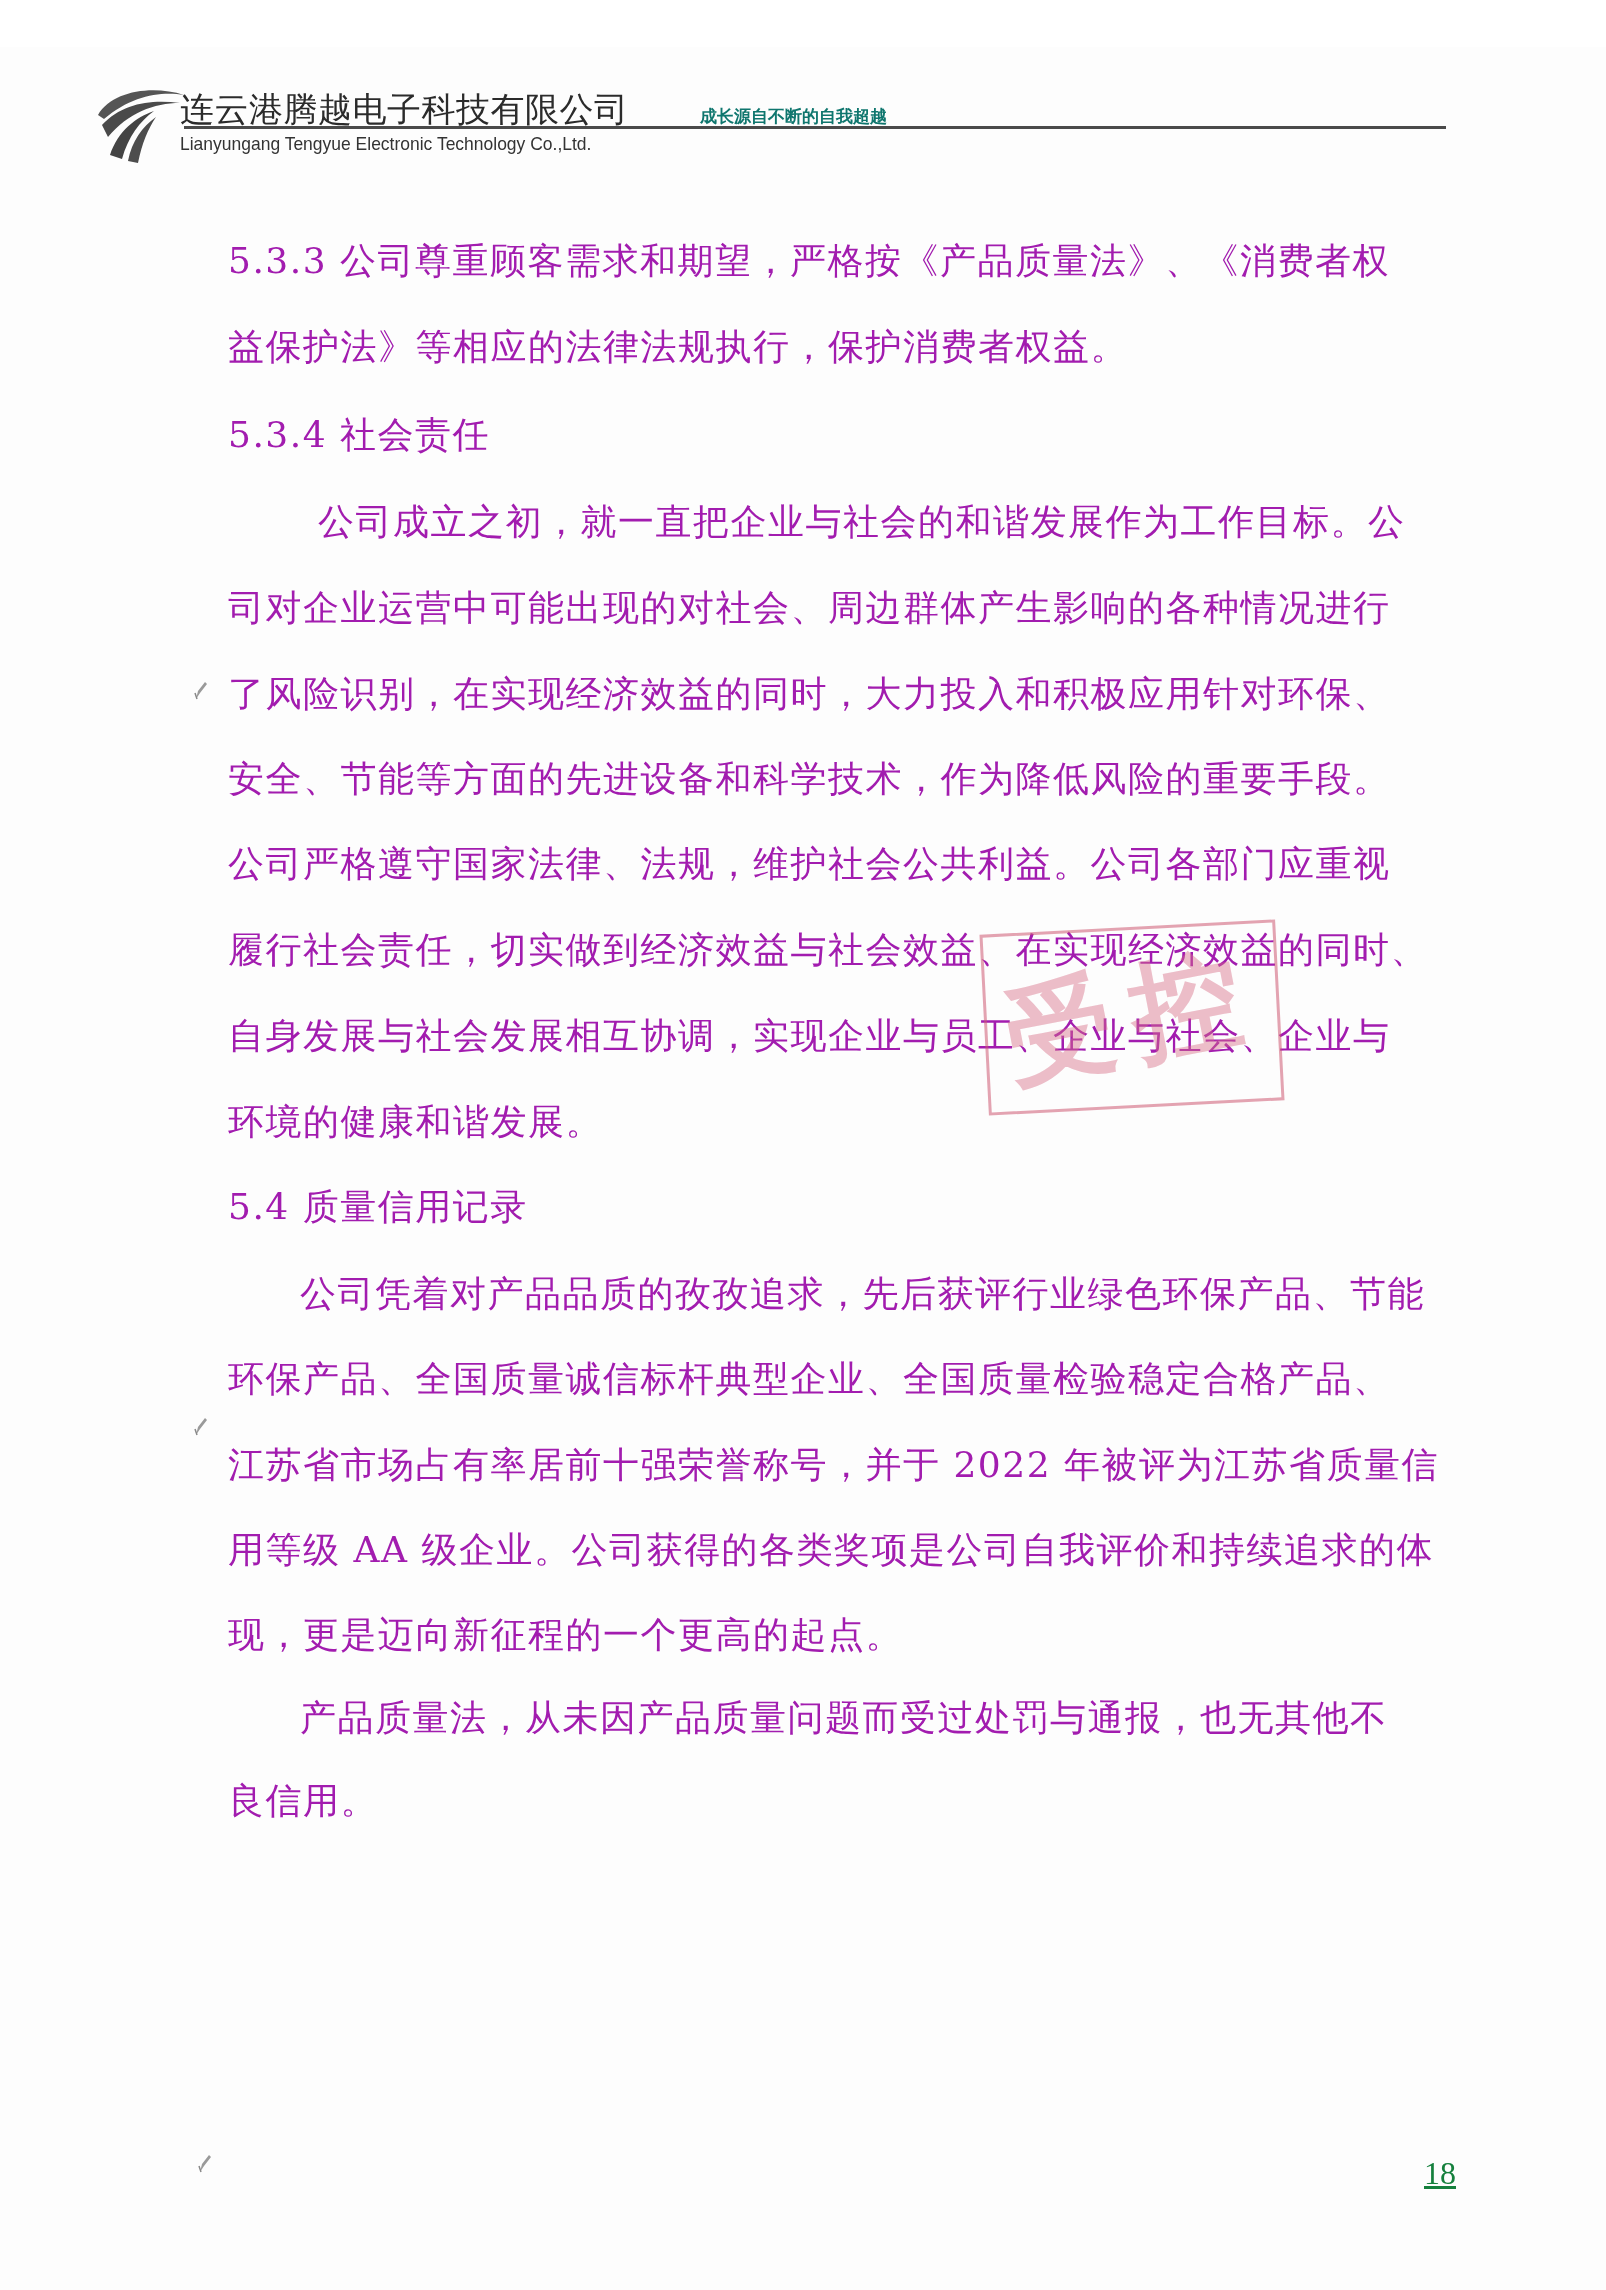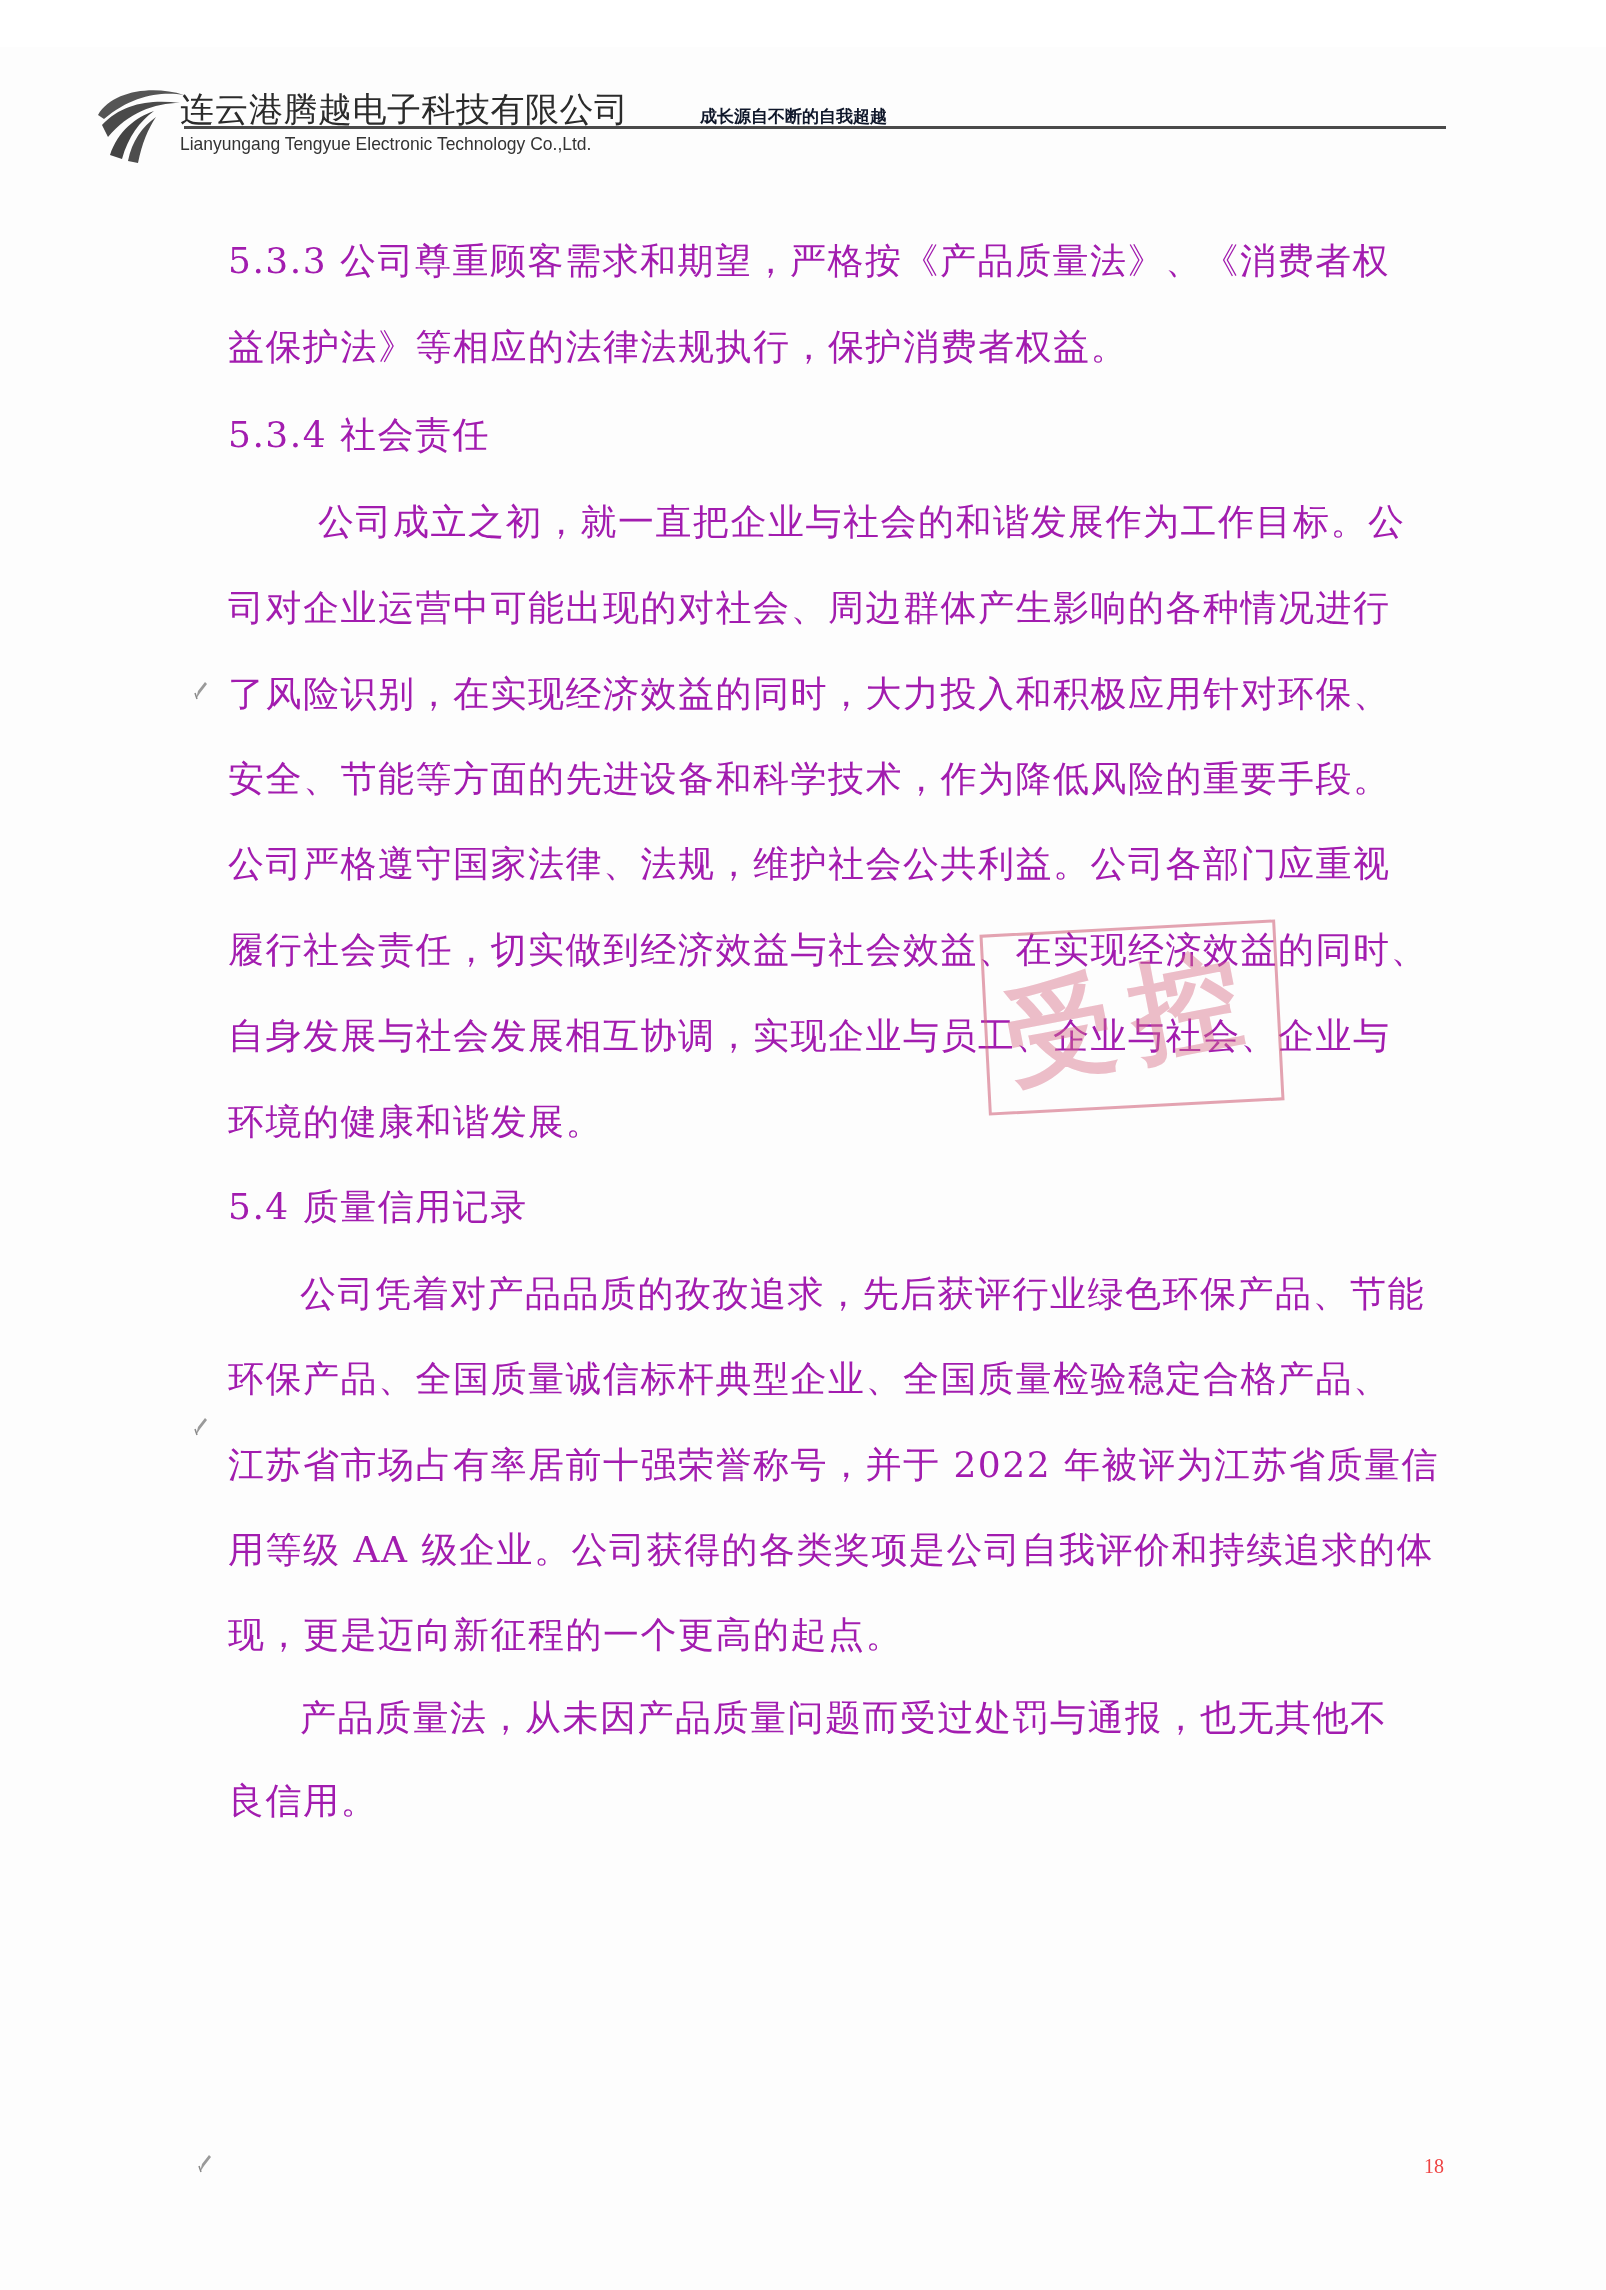--- a/index.html
+++ b/index.html
@@ -8,35 +8,35 @@
   .page { position: absolute; left: 0; top: 8px; width: 1606px; height: 2290px; background: #fdfdfd; margin-top: 39px; }
 
   
   .logo { position: absolute; left: 92px; top: 38px; width: 100px; height: 78px; }
   .co-name { position: absolute; left: 180px; top: 40px; font-family: "DejaVu Sans", "Liberation Sans", sans-serif;
              font-size: 34px; color: #2b2b2b; letter-spacing: 0.5px; white-space: nowrap; }
   .co-name-en { position: absolute; left: 180px; top: 86px; font-family: "Liberation Sans", "DejaVu Sans", sans-serif;
                 font-size: 19px; color: #333; white-space: nowrap; transform: scaleX(0.92); transform-origin: left; }
   .header-rule { position: absolute; left: 184px; top: 79px; width: 1262px; height: 3px; background: #4a4a4a; }
   .slogan { position: absolute; left: 700px; top: 58px; font-family: "DejaVu Sans", "Liberation Sans", sans-serif;
-            font-size: 17px; font-weight: bold; color: #0f172a; white-space: nowrap; }
+            font-size: 17px; font-weight: bold; color: #0f766e; white-space: nowrap; }
 
   
   .line { position: absolute; font-size: 36px; white-space: nowrap; color: #a21caf;
           font-family: "DejaVu Serif", "Liberation Serif", serif; letter-spacing: 1.5px; }
 
   .mark { position: absolute; width: 16px; height: 22px; }
   .stamp { position: absolute; left: 984px; top: 880px; width: 290px; height: 175px;
            border: 3px solid rgba(205, 90, 115, 0.55); transform: rotate(-3deg); }
   .stamp-text { position: absolute; left: 0; top: 0; width: 100%; height: 100%;
                 display: flex; align-items: center; justify-content: center;
                 font-family: "DejaVu Sans", sans-serif; font-size: 110px; font-weight: bold;
                 color: rgba(215, 110, 135, 0.45); letter-spacing: 18px; transform: rotate(-8deg); }
   .page-number { position: absolute; left: 1424px; top: 2108px; font-family: "Liberation Serif", "DejaVu Serif", serif;
-                 font-size: 20px; color: #ef4444; }
+                 font-size: 32px; color: #15803d; text-decoration: underline; }
 </style>
 </head>
 <body>
 
 <div class="page">
 
   <svg class="logo" viewBox="0 0 100 78">
     <path d="M6 30 C 20 6, 60 0, 92 10 C 70 6, 40 10, 12 34 Z" fill="#555"></path>
     <path d="M10 40 C 30 18, 60 14, 88 18 C 62 18, 36 28, 16 52 Z" fill="#4a4a4a"></path>
     <path d="M18 70 C 26 46, 44 32, 62 26 C 48 36, 36 52, 30 74 Z" fill="#444"></path>

